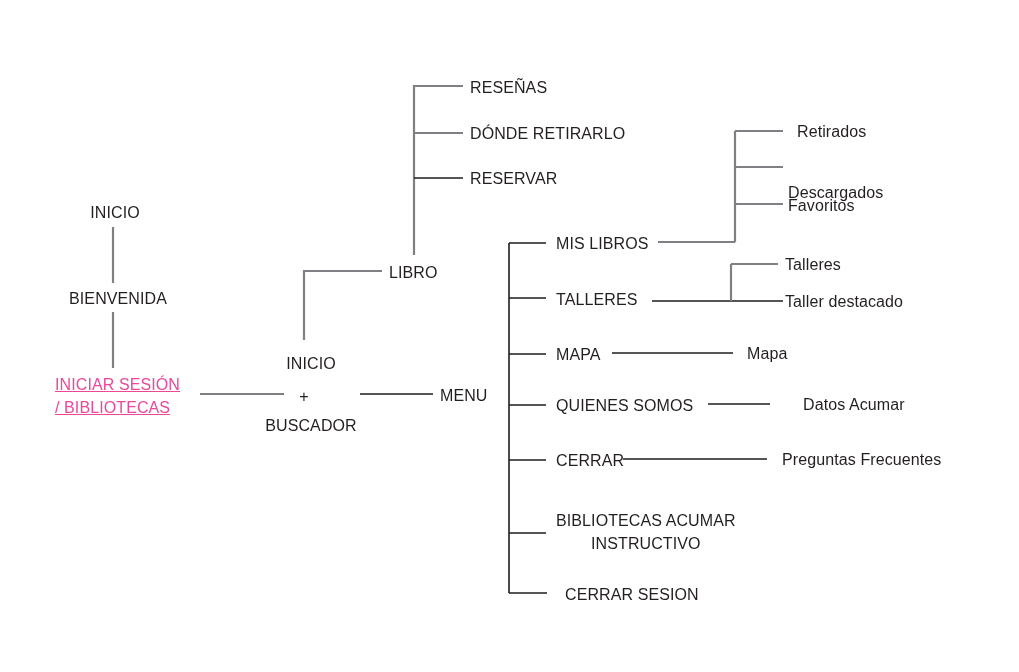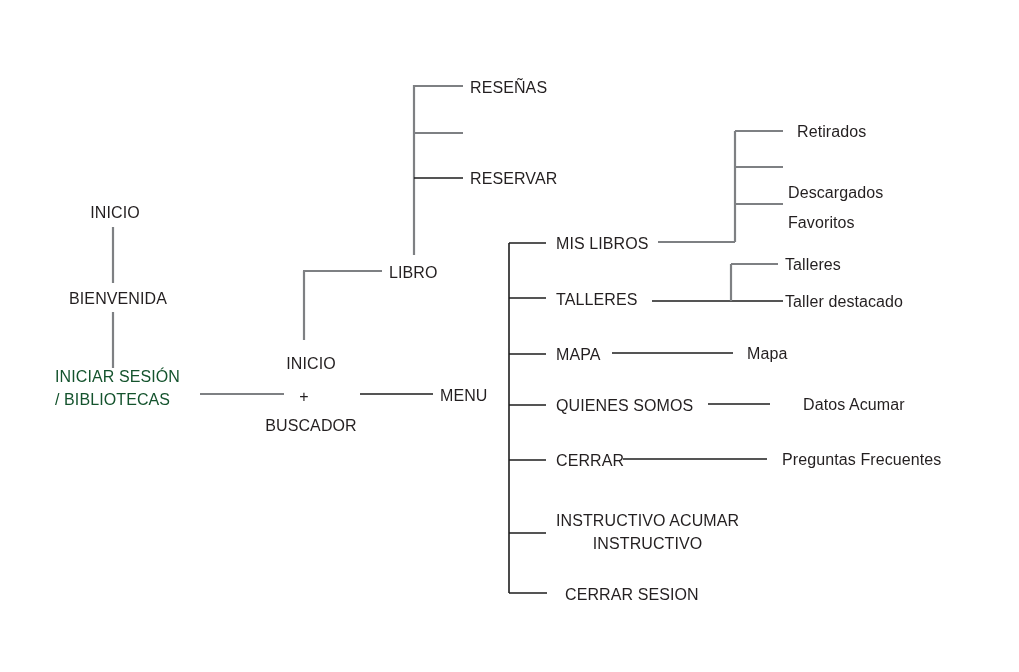--- a/index.html
+++ b/index.html
@@ -70,38 +70,41 @@
       <line x1="708" y1="404" x2="770" y2="404" stroke="#1d1d1d" stroke-width="1.6"></line>
       <line x1="623" y1="459" x2="767" y2="459" stroke="#1d1d1d" stroke-width="1.6"></line>
     </svg>
 
 <div class="node center" style="left: 115px; top: 212px; color: rgb(35, 31, 32);">
       <div>INICIO</div>
     </div>
     <div class="node center" style="left: 118px; top: 298px; color: rgb(35, 31, 32);">
       <div>BIENVENIDA</div>
     </div>
-    <div class="node" style="left: 55px; top: 388px; color: #14532d; text-align: left;">
+    <div class="node" style="left: 55px; top: 396px; color: #ec4899; text-align: left; text-decoration: underline;">
       <div>INICIAR SESIÓN</div>
       <div>/ BIBLIOTECAS</div>
     </div>
     <div class="node center" style="left: 311px; top: 363px; color: rgb(35, 31, 32);">
       <div>INICIO</div>
     </div>
     <div class="node center" style="left: 304px; top: 396px; color: rgb(35, 31, 32);">
       <div>+</div>
     </div>
     <div class="node center" style="left: 311px; top: 425px; color: rgb(35, 31, 32);">
       <div>BUSCADOR</div>
     </div>
     <div class="node" style="left: 389px; top: 272px; color: rgb(35, 31, 32);">
       <div>LIBRO</div>
     </div>
     <div class="node" style="left: 470px; top: 87px; color: rgb(35, 31, 32);">
       <div>RESEÑAS</div>
+    </div>
+    <div class="node" style="left: 470px; top: 133px; color: rgb(35, 31, 32);">
+      <div>DÓNDE RETIRARLO</div>
     </div>
     <div class="node" style="left: 470px; top: 178px; color: rgb(35, 31, 32);">
       <div>RESERVAR</div>
     </div>
     <div class="node" style="left: 440px; top: 395px; color: rgb(35, 31, 32);">
       <div>MENU</div>
     </div>
     <div class="node" style="left: 556px; top: 243px; color: rgb(35, 31, 32);">
       <div>MIS LIBROS</div>
     </div>
@@ -111,33 +114,33 @@
     <div class="node" style="left: 556px; top: 354px; color: rgb(35, 31, 32);">
       <div>MAPA</div>
     </div>
     <div class="node" style="left: 556px; top: 405px; color: rgb(35, 31, 32);">
       <div>QUIENES SOMOS</div>
     </div>
     <div class="node" style="left: 556px; top: 460px; color: rgb(35, 31, 32);">
       <div>CERRAR</div>
     </div>
     <div class="node" style="left: 556px; top: 532px; color: rgb(35, 31, 32); text-align: center;">
-      <div>INSTRUCTIVO ACUMAR</div>
+      <div>BIBLIOTECAS ACUMAR</div>
       <div>INSTRUCTIVO</div>
     </div>
     <div class="node" style="left: 556px; top: 594px; color: rgb(35, 31, 32); margin-left: 9px;">
       <div>CERRAR SESION</div>
     </div>
     <div class="node" style="left: 797px; top: 131px; color: rgb(35, 31, 32);">
       <div>Retirados</div>
     </div>
     <div class="node" style="left: 788px; top: 168px; color: rgb(35, 31, 32); margin-top: 24px;">
       <div>Descargados</div>
     </div>
-    <div class="node" style="left: 788px; top: 205px; color: rgb(35, 31, 32); margin-top: 17px;">
+    <div class="node" style="left: 788px; top: 205px; color: rgb(35, 31, 32);">
       <div>Favoritos</div>
     </div>
     <div class="node" style="left: 785px; top: 264px; color: rgb(35, 31, 32);">
       <div>Talleres</div>
     </div>
     <div class="node" style="left: 785px; top: 301px; color: rgb(35, 31, 32);">
       <div>Taller destacado</div>
     </div>
     <div class="node" style="left: 747px; top: 353px; color: rgb(35, 31, 32);">
       <div>Mapa</div>

